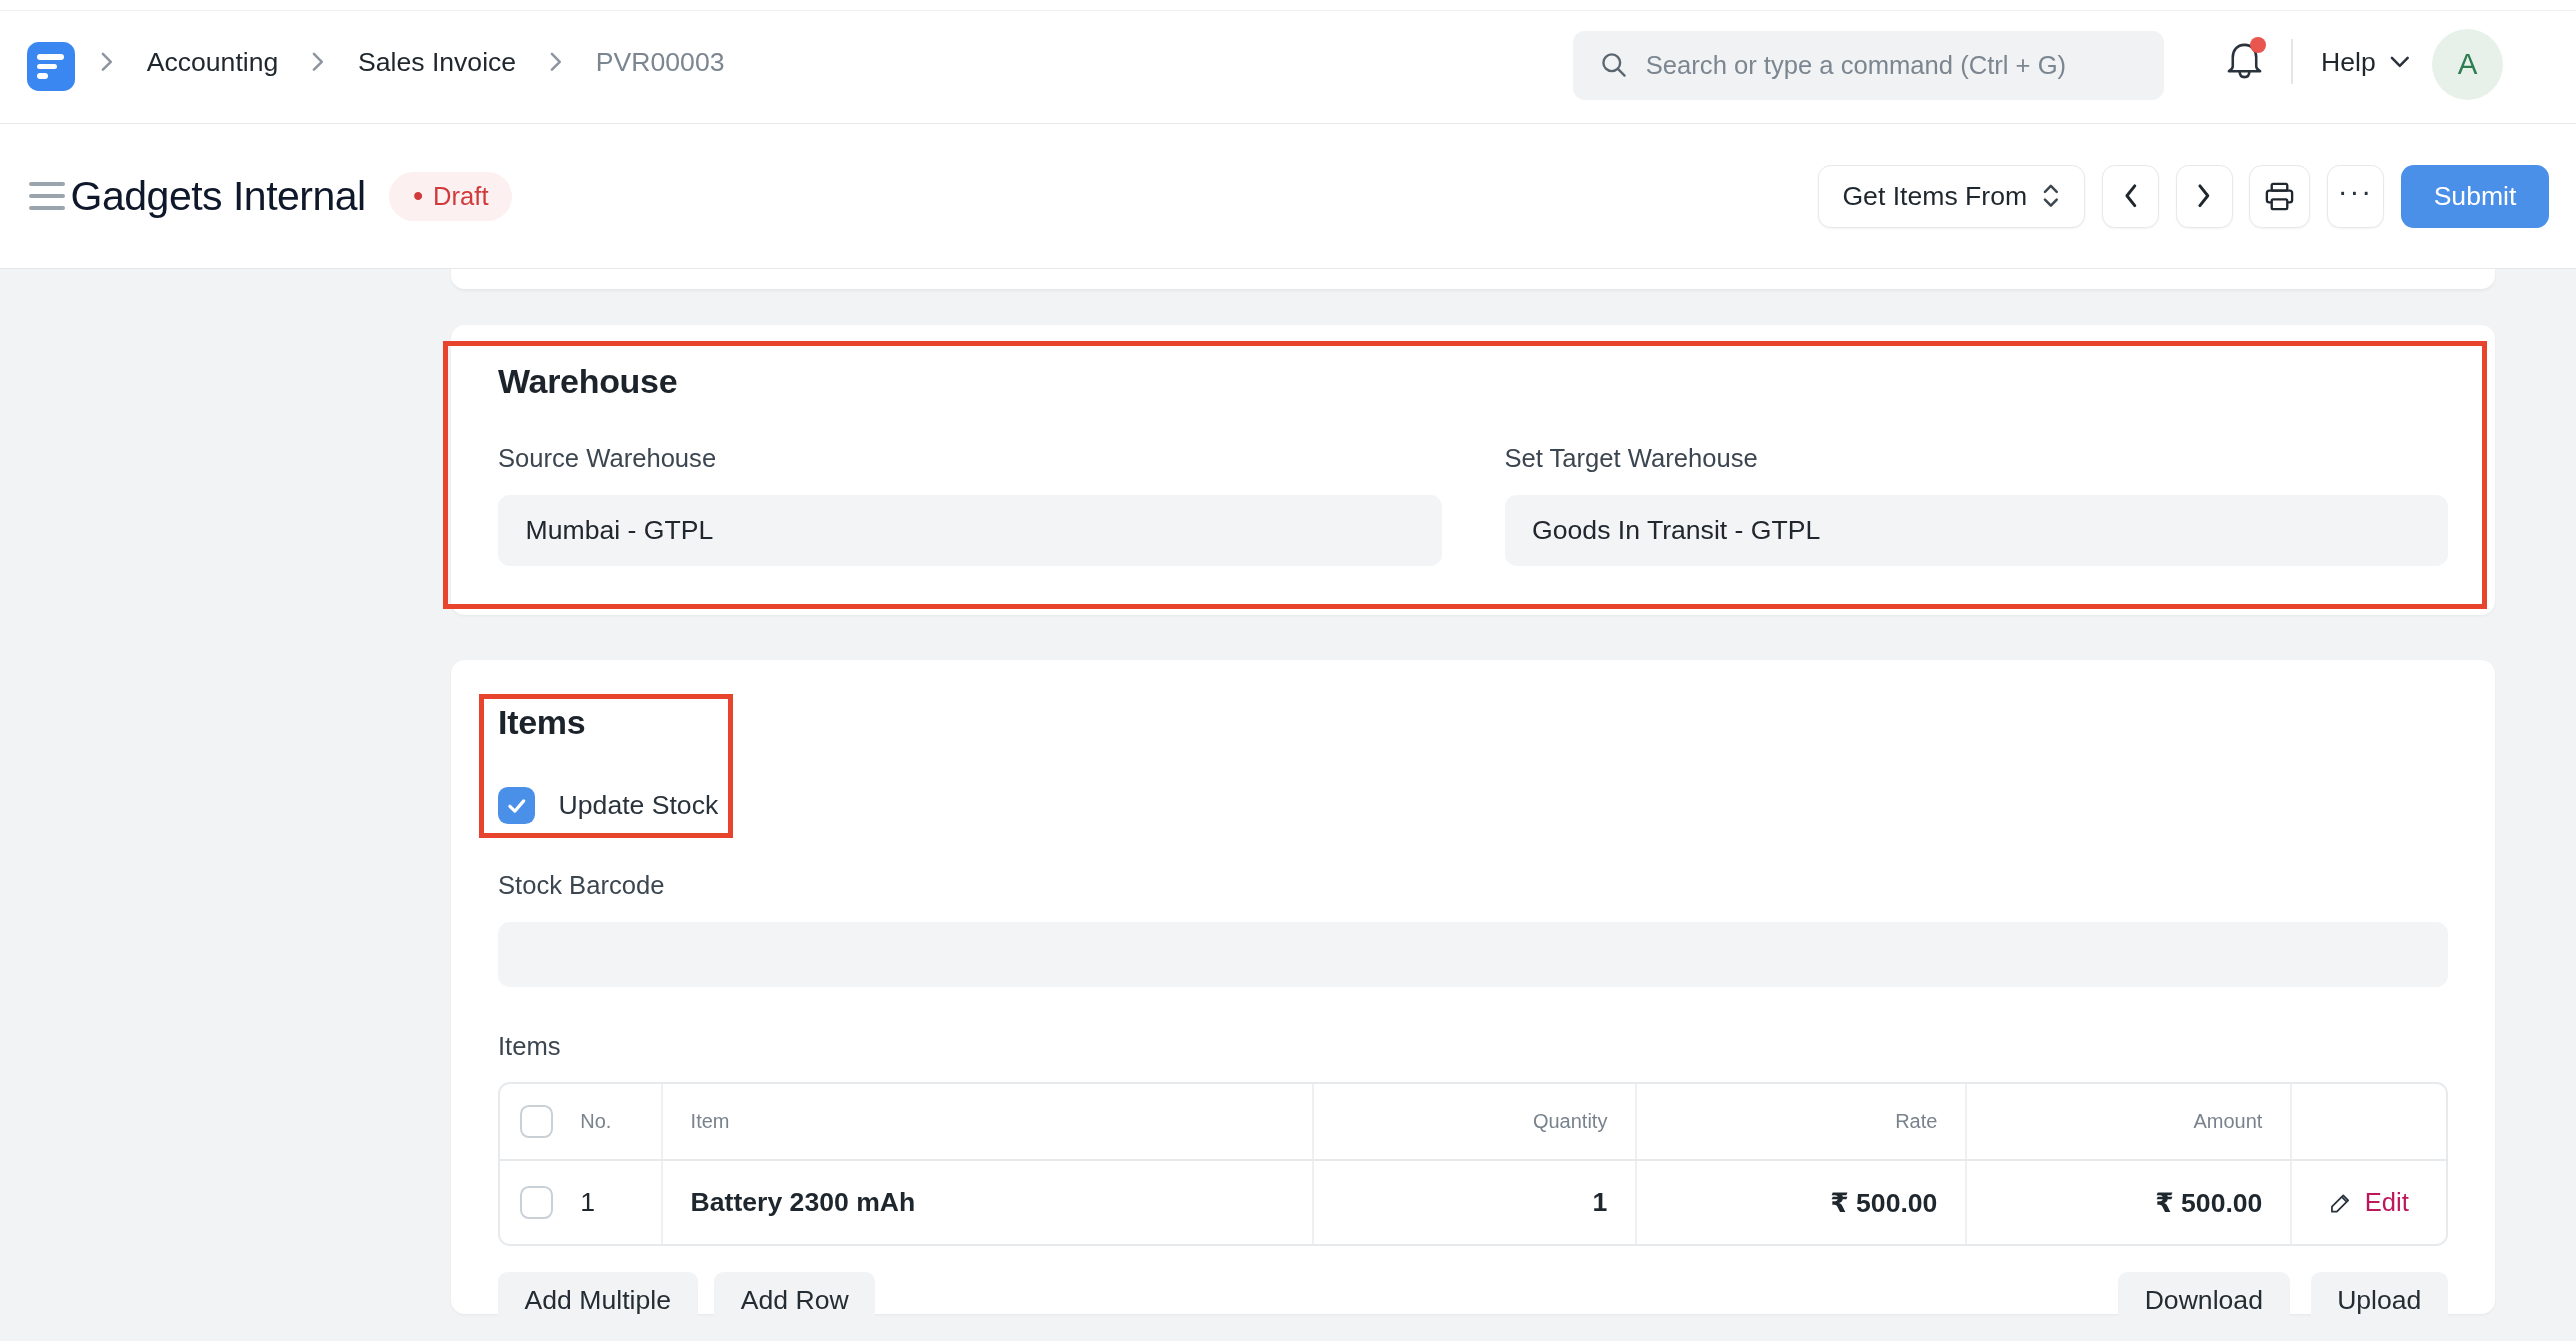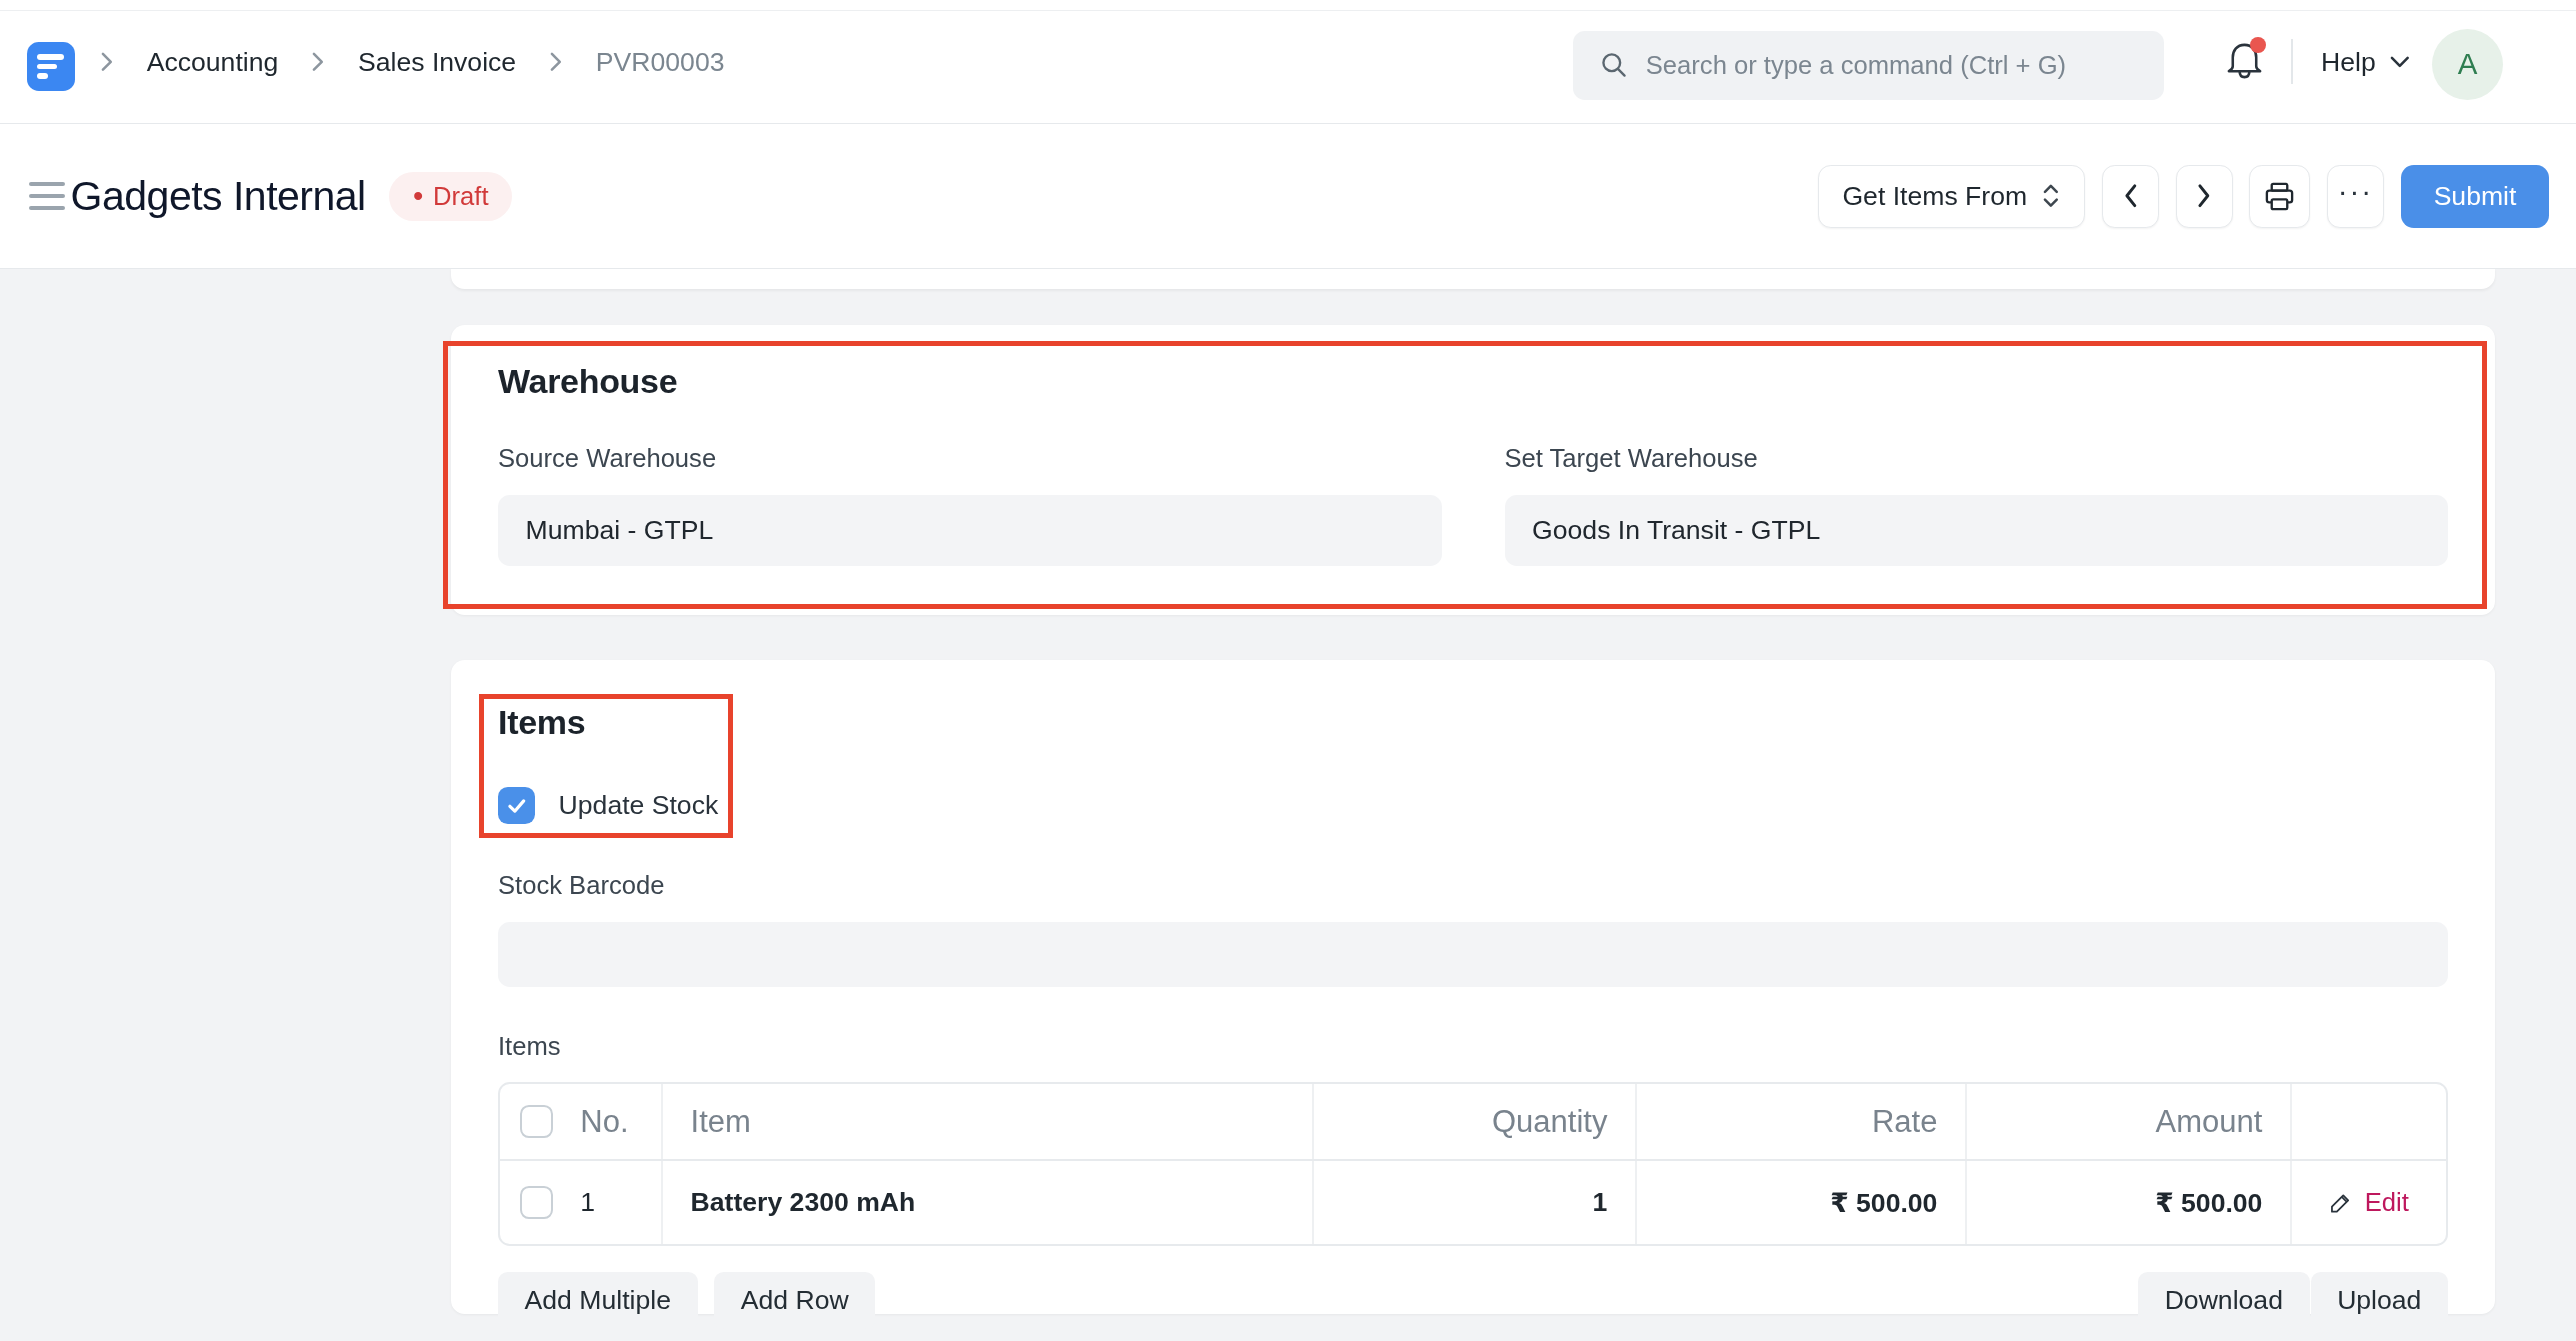--- a/index.html
+++ b/index.html
@@ -58,34 +58,34 @@
   
   .update-stock-row { margin-top:45px; display:flex; align-items:center; gap:23.6px; }
   .checkbox { width:37px; height:37px; border-radius:9.8px; background:#4a90e9; display:flex; align-items:center; justify-content:center; cursor:pointer; }
   .cb-label { font-size:26.6px; color:#2a333c; cursor:pointer; }
   .scan-label { margin-top:47px; font-size:25.6px; color:#3c4650; }
   .scan-input { margin-top:21.7px; height:65px; }
   .items-label { margin-top:45px; font-size:25.6px; color:#3c4650; }
 
   .grid-table { margin-top:21.7px; border:2px solid #e7eaed; border-radius:11.8px; overflow:hidden; }
   .trow { display:grid; grid-template-columns:163px 651px 323px 330px 325px 1fr; }
-  .trow.head { height:77px; color:#79838d; font-size:31px; border-bottom:2px solid #e7eaed; }
+  .trow.head { height:77px; color:#79838d; font-size:20px; border-bottom:2px solid #e7eaed; }
   .trow.body { height:83px; font-size:26.6px; color:#1f272e; }
   .tcell { display:flex; align-items:center; border-right:2px solid #eef0f2; }
   .tcell:last-child { border-right:none; }
   .cell-no { padding-left:19.7px; gap:27.6px; }
   .cell-item { padding-left:27.6px; }
   .cell-right { justify-content:flex-end; padding-right:27.6px; }
   .cell-edit { justify-content:center; gap:11.8px; cursor:pointer; color:#be185d; font-size:25.6px; }
   .row-checkbox { width:33px; height:33px; border:2.5px solid #c9d0d6; border-radius:8.9px; background:#fff; cursor:pointer; flex:none; }
   .bold { font-weight:bold; }
 
   .table-actions { margin-top:25.6px; display:flex; gap:16.7px; }
   .gray-btn { height:57px; padding:0 26.6px; background:#f2f3f5; border-radius:9.8px; font-size:26.6px; color:#242d34; display:flex; align-items:center; cursor:pointer; border:none; }
-  .right-group { margin-left:auto; display:flex; gap:1px; }
+  .right-group { margin-left:auto; display:flex; gap:21px; }
 
   svg { display:block; }
 </style>
 </head>
 <body>
 
 <div class="screen">
 
   <div class="navbar">
     <div class="top-hairline"></div>

